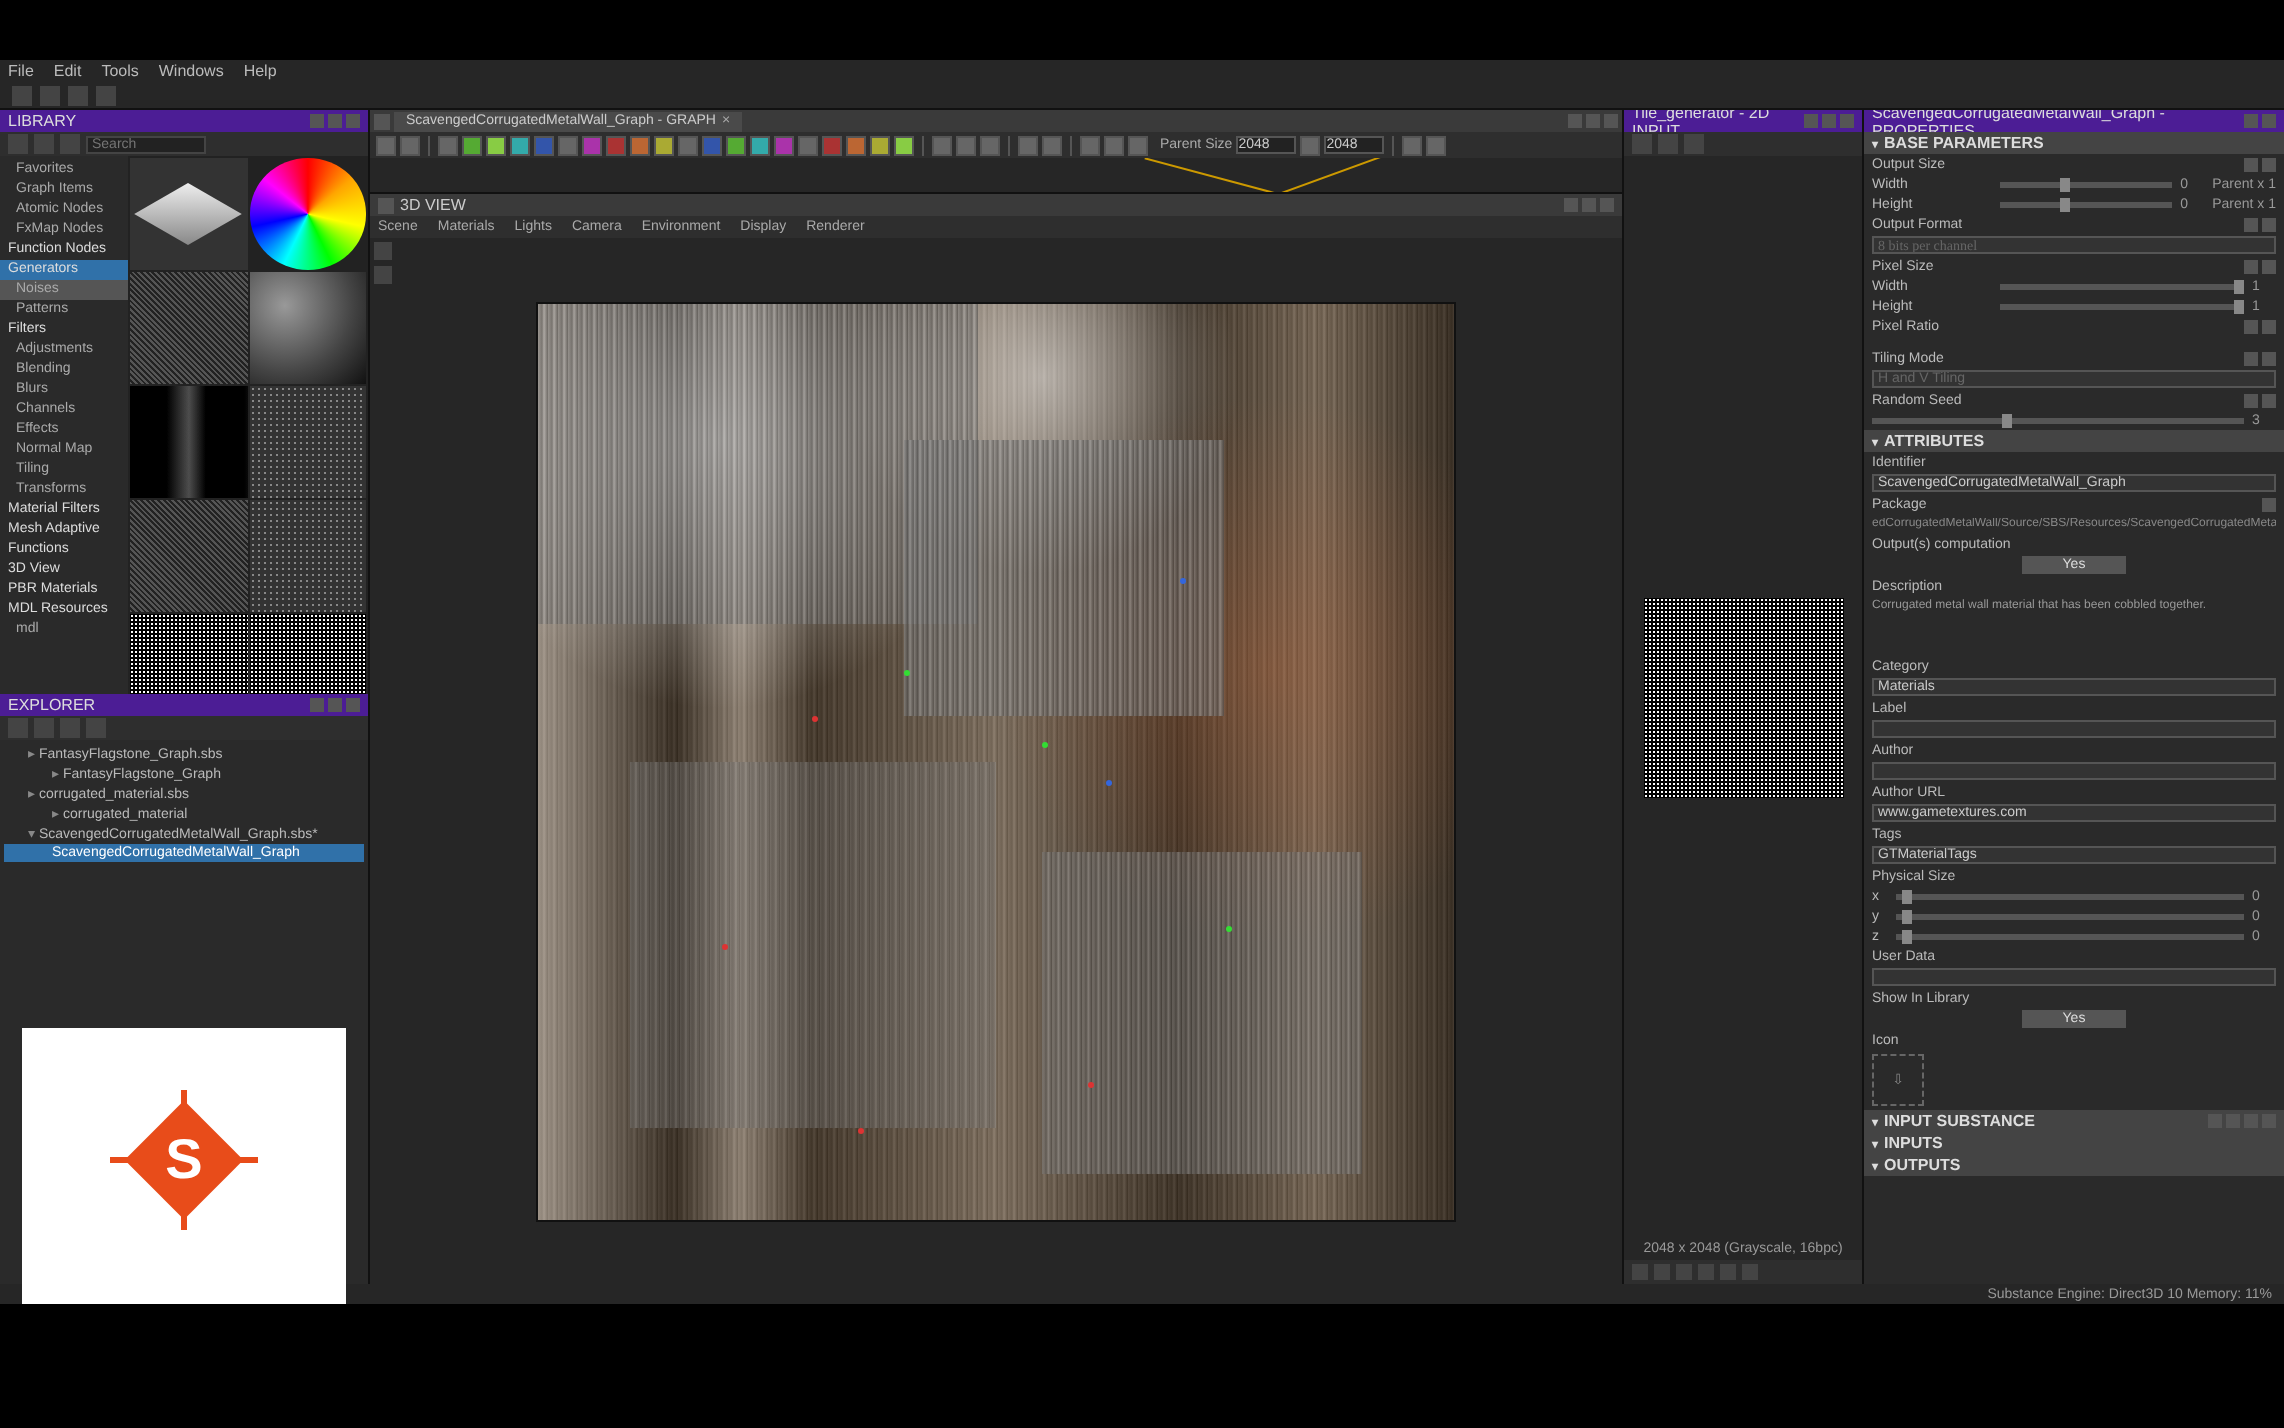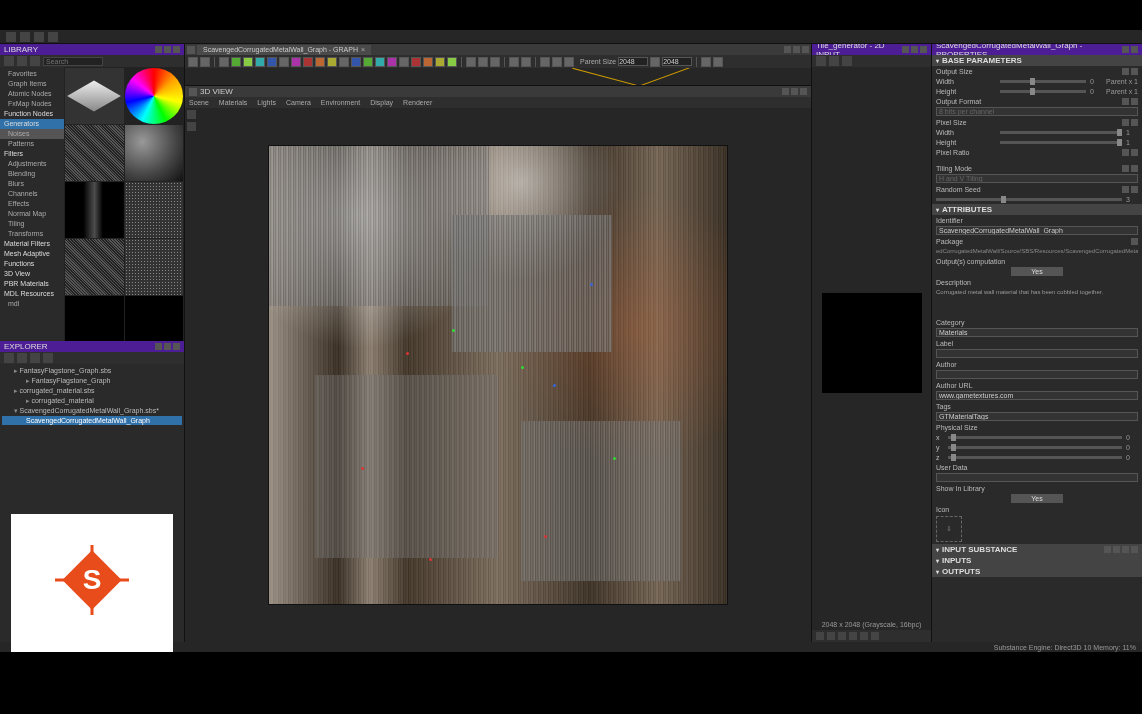--- a/index.html
+++ b/index.html
@@ -141,20 +141,27 @@
 .logo-text .d { color:#e84c1a; font-weight:700; }
 
 ::-webkit-scrollbar{width:6px;background:#222;}
 ::-webkit-scrollbar-thumb{background:#555;}
 </style>
 </head>
 <body>
 
 <div class="app">
 
+  <div class="menubar">
+    <span>File</span>
+    <span>Edit</span>
+    <span>Tools</span>
+    <span>Windows</span>
+    <span>Help</span>
+  </div>
   <div class="toolbar-row">
     <i class="t-icon"></i>
     <i class="t-icon"></i>
     <i class="t-icon"></i>
     <i class="t-icon"></i>
   </div>
 
   <div class="main">
 
     <div class="left-col">
@@ -397,21 +404,21 @@
             <span class="ext">Parent x 1</span>
           </div>
       <div class="prop-row prop-rel">
             <span class="pl">Output Format</span>
             <span class="prop-icons">
               <i></i>
               <i></i>
             </span>
           </div>
       <div class="prop-row">
-            <input type="text" style="color: rgb(102, 102, 102);" value="8 bits per channel">
+            <input type="text" style="color: rgb(102, 102, 102); font-family: Liberation Serif, serif;" value="8 bits per channel">
           </div>
       <div class="prop-row prop-rel">
             <span class="pl">Pixel Size</span>
             <span class="prop-icons">
               <i></i>
               <i></i>
             </span>
           </div>
       <div class="prop-row">
             <span class="pl">Width</span>

